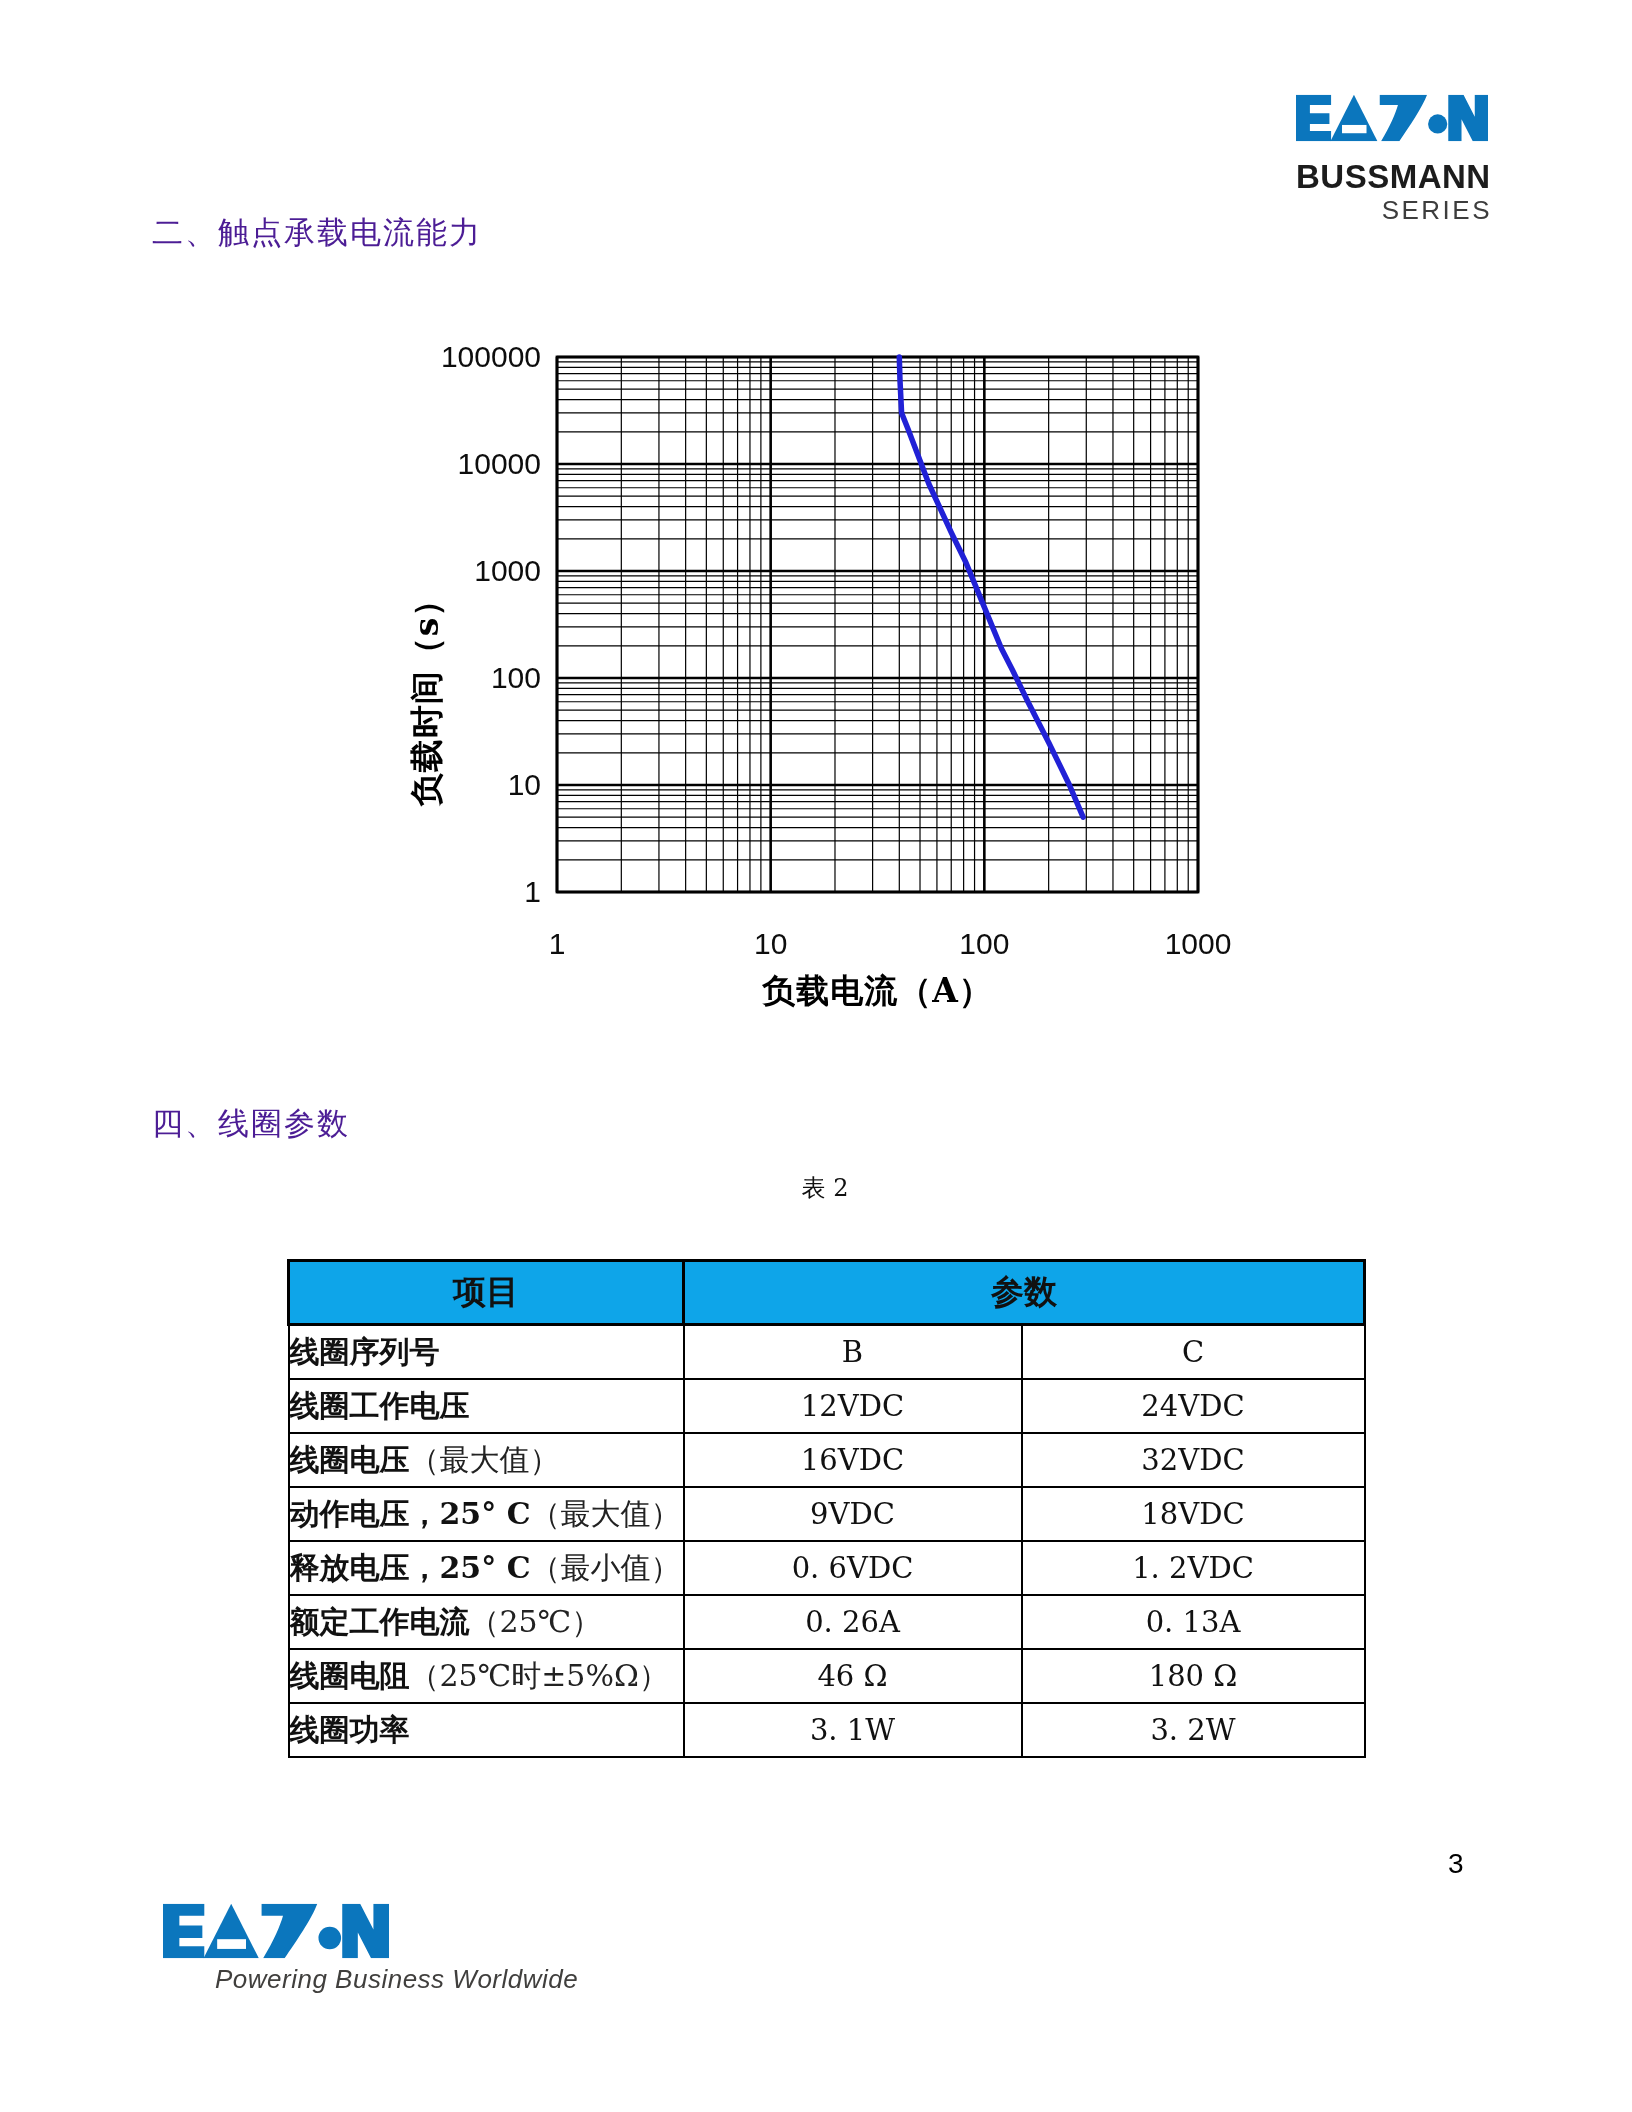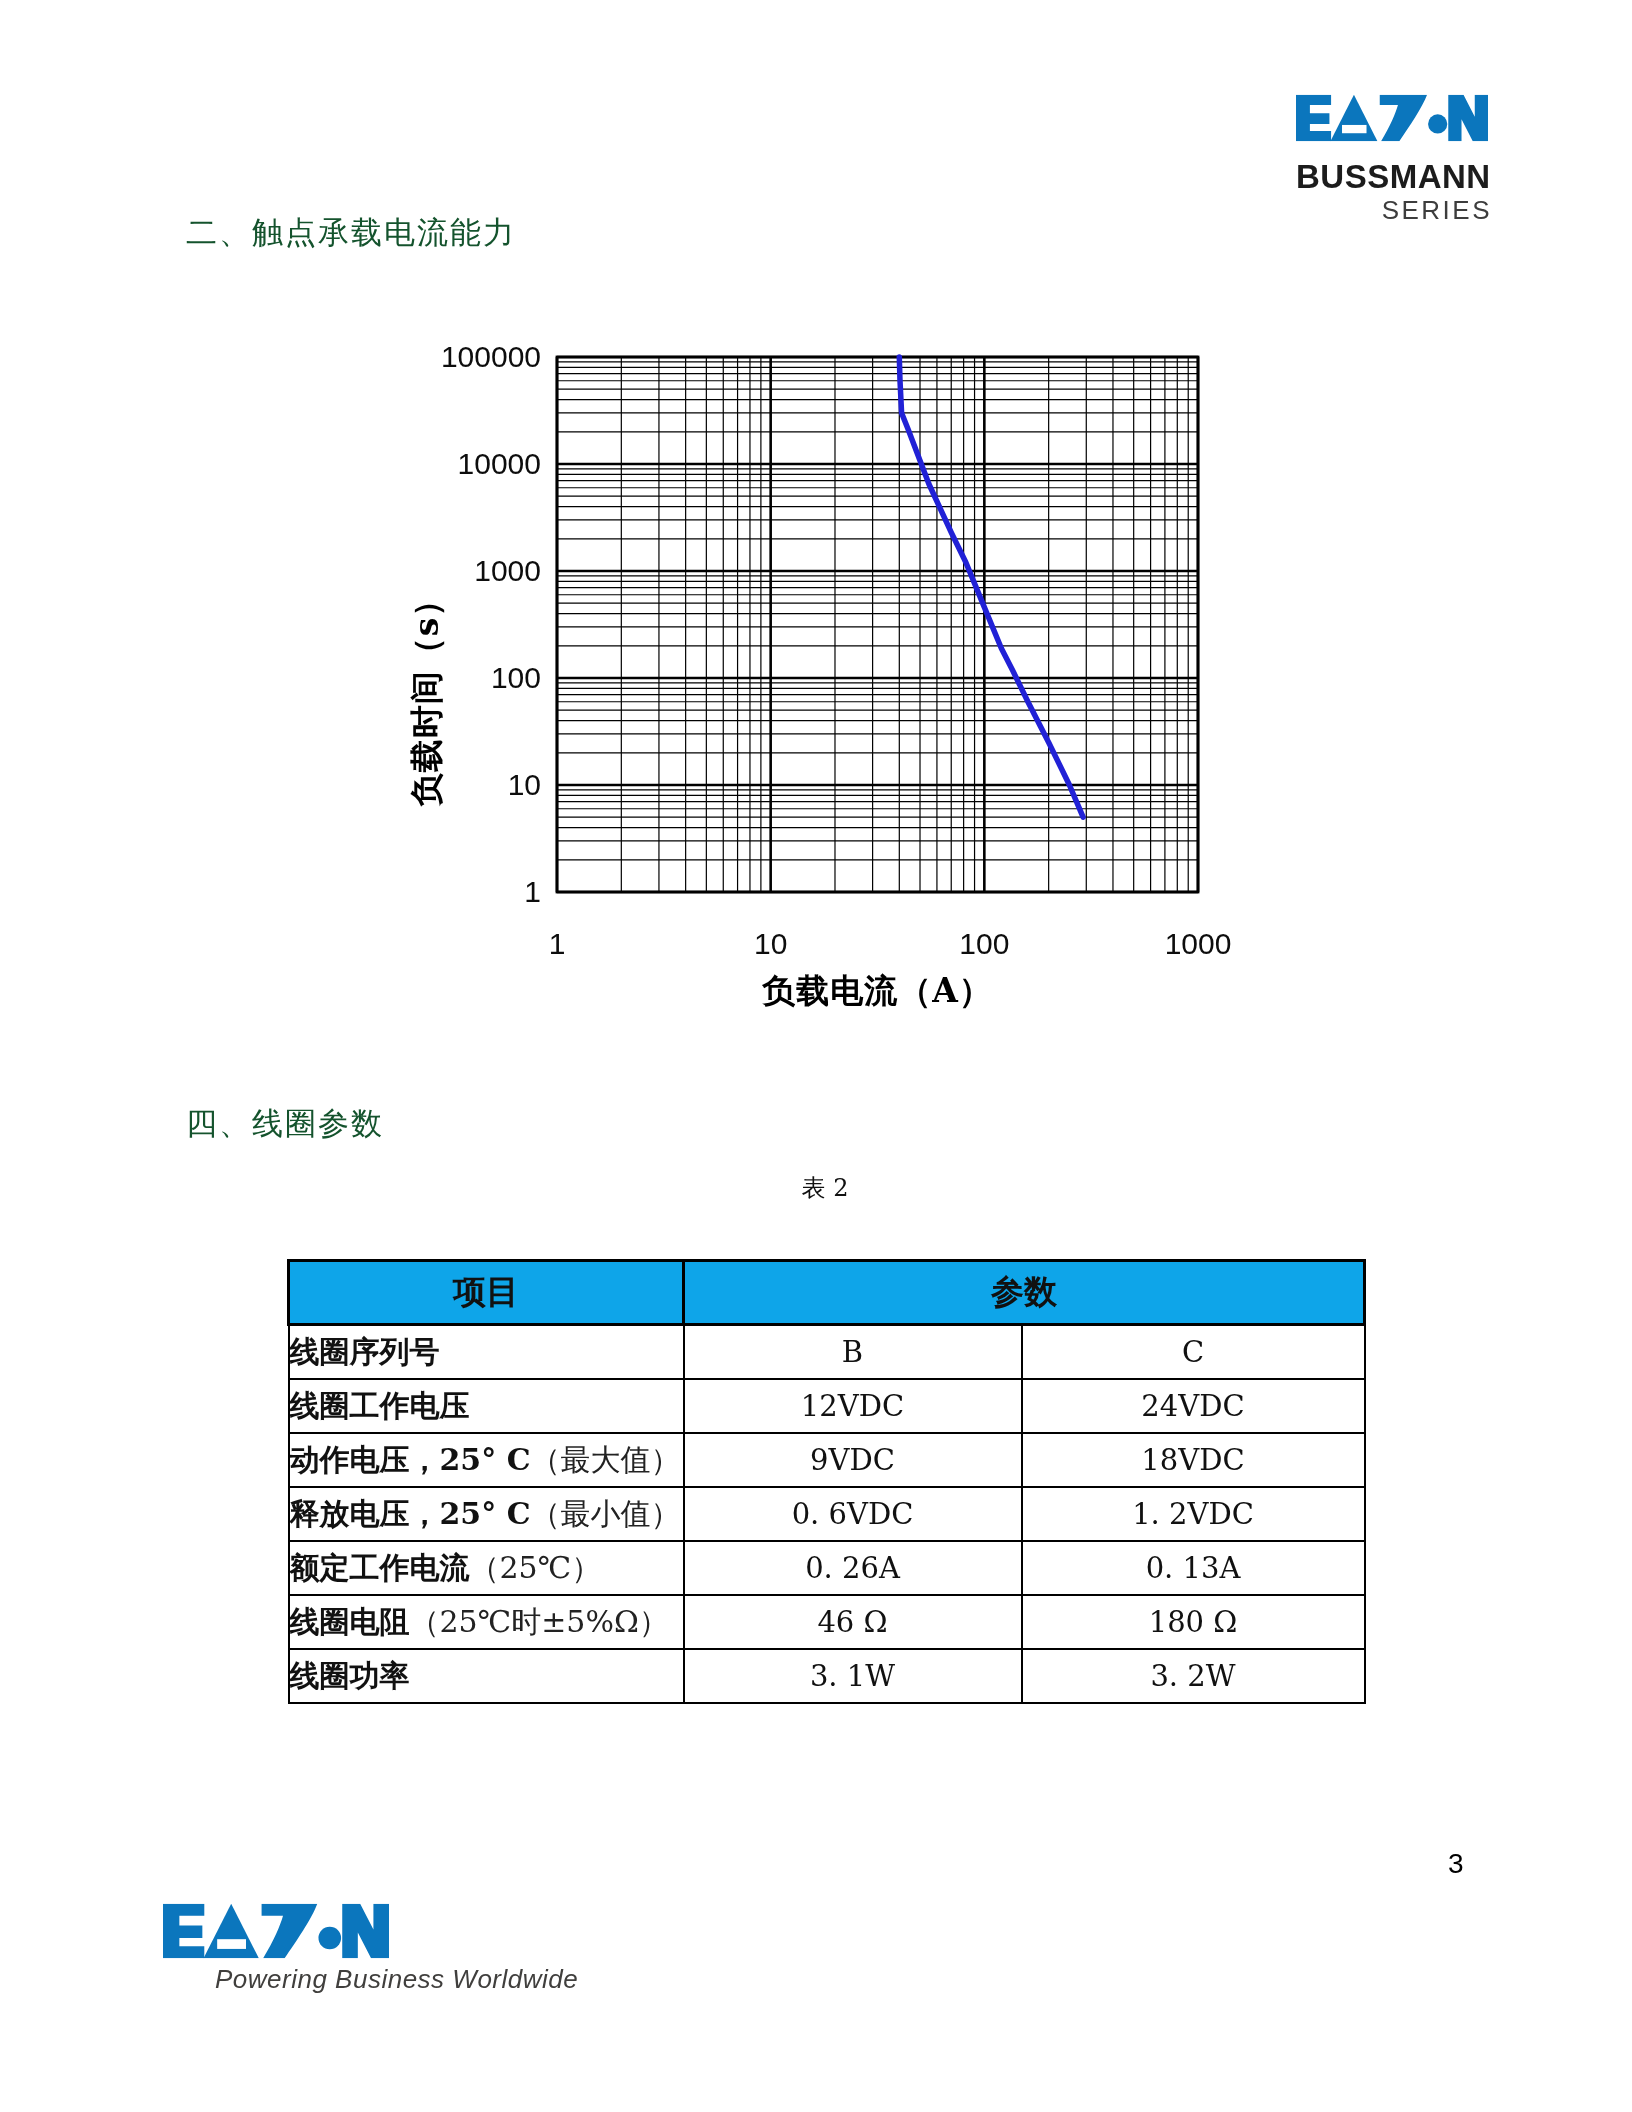--- a/index.html
+++ b/index.html
@@ -1,19 +1,19 @@
 <!DOCTYPE html>
 <html><head>
 <meta charset="utf-8">
 <style>
   html,body{margin:0;padding:0;background:#888;}
   #page{position:relative;width:1632px;height:2112px;background:#ffffff;overflow:hidden;
         font-family:"DejaVu Serif","Liberation Serif",serif;color:#111;}
   .abs{position:absolute;}
-  .h1{font-size:31px;letter-spacing:2px;color:#14532d;margin-left:34px;}
+  .h1{font-size:31px;letter-spacing:2px;color:#4c1d95;}
   
   #toplogo{left:1296px;top:90px;width:196px;text-align:left;}
   #toplogo svg{display:block;width:192px;height:56px;}
   .bussmann{font-family:"Liberation Sans",sans-serif;font-weight:700;font-size:33px;
             letter-spacing:0.5px;color:#1c1c1c;margin-top:14px;line-height:1;}
   .series{font-family:"Liberation Sans",sans-serif;font-weight:400;font-size:26px;
           letter-spacing:2.5px;color:#3d3d3d;text-align:right;line-height:1;margin-top:4px;}
   
   #chart{left:380px;top:330px;}
   .tick{font-family:"Liberation Sans",sans-serif;font-size:30px;fill:#0d0d0d;}
@@ -172,20 +172,25 @@
           <td class="lbl">线圈序列号</td>
           <td class="val">B</td>
           <td class="val">C</td>
         </tr>
         <tr>
           <td class="lbl">线圈工作电压</td>
           <td class="val">12VDC</td>
           <td class="val">24VDC</td>
         </tr>
         <tr>
+          <td class="lbl">线圈电压<span class="rg">（最大值）</span></td>
+          <td class="val">16VDC</td>
+          <td class="val">32VDC</td>
+        </tr>
+        <tr>
           <td class="lbl">动作电压，25° C<span class="rg">（最大值）</span></td>
           <td class="val">9VDC</td>
           <td class="val">18VDC</td>
         </tr>
         <tr>
           <td class="lbl">释放电压，25° C<span class="rg">（最小值）</span></td>
           <td class="val">0. 6VDC</td>
           <td class="val">1. 2VDC</td>
         </tr>
         <tr>

